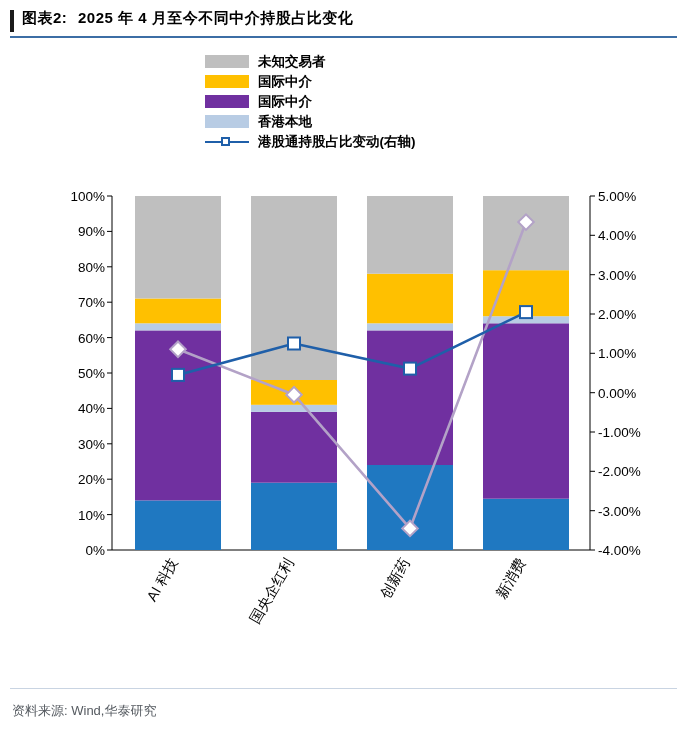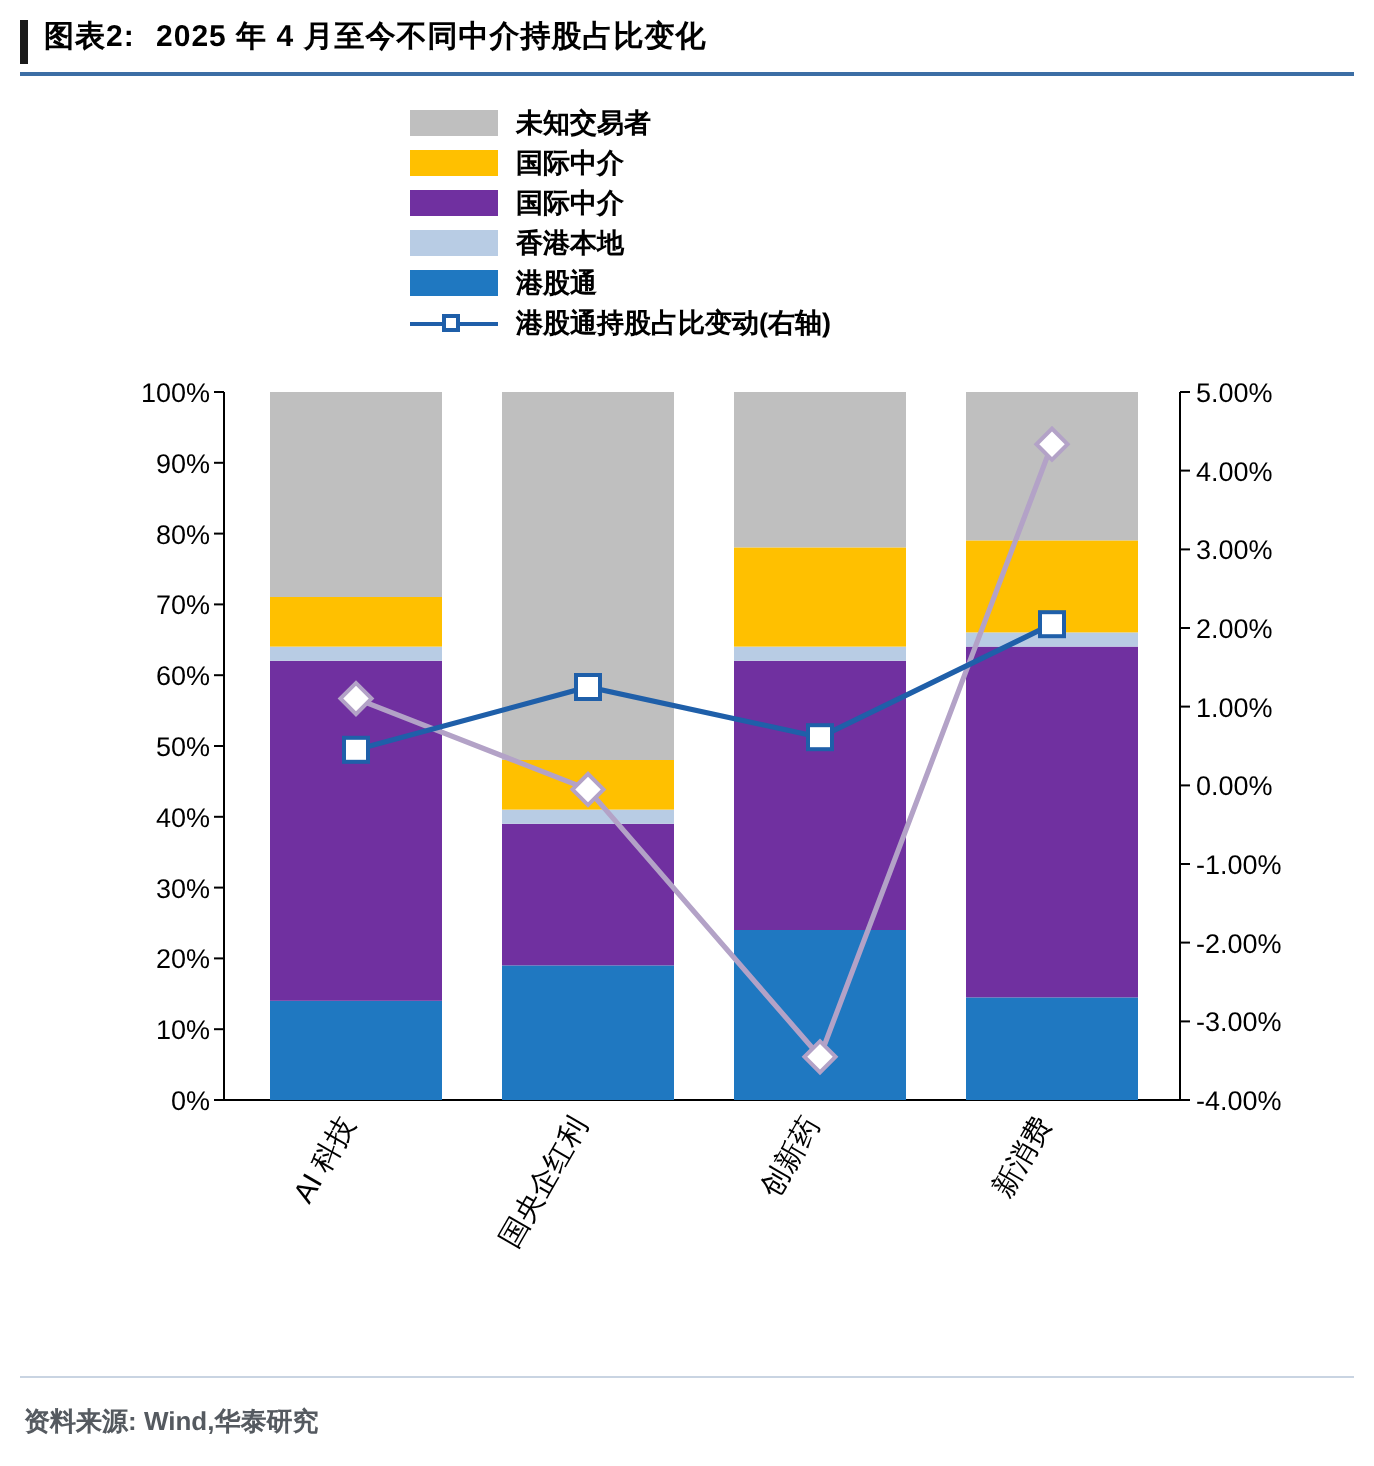--- a/index.html
+++ b/index.html
@@ -127,21 +127,20 @@
     height: 1px;
     background: #c9d4e2;
   }
   .footer-text {
     position: absolute;
     left: 12px;
     top: 702px;
     font-size: 13px;
     color: #555a60;
     white-space: nowrap;
-    font-weight: bold;
   }
 </style>
 </head>
 <body>
 
 <div class="page">
 
   <div class="title-bar">
     <div class="accent"></div>
     <div class="title-text">
@@ -159,24 +158,20 @@
       <div class="legend-swatch" style="background:#ffc000;"></div>
       <div class="legend-label">国际中介</div>
     </div>
     <div class="legend-row">
       <div class="legend-swatch" style="background:#7030a0;"></div>
       <div class="legend-label">国际中介</div>
     </div>
     <div class="legend-row">
       <div class="legend-swatch" style="background:#b8cce4;"></div>
       <div class="legend-label">香港本地</div>
-    </div>
-    <div class="legend-row">
-      <div class="legend-swatch" style="background:#1f78c1;"></div>
-      <div class="legend-label">港股通</div>
     </div>
     <div class="legend-row">
       <div class="legend-line-wrap">
         <div class="lline" style="background:#1f5fa9;"></div>
         <div class="lmark" style="border:2px solid #1f5fa9;"></div>
       </div>
       <div class="legend-label">港股通持股占比变动(右轴)</div>
     </div>
   </div>
 

